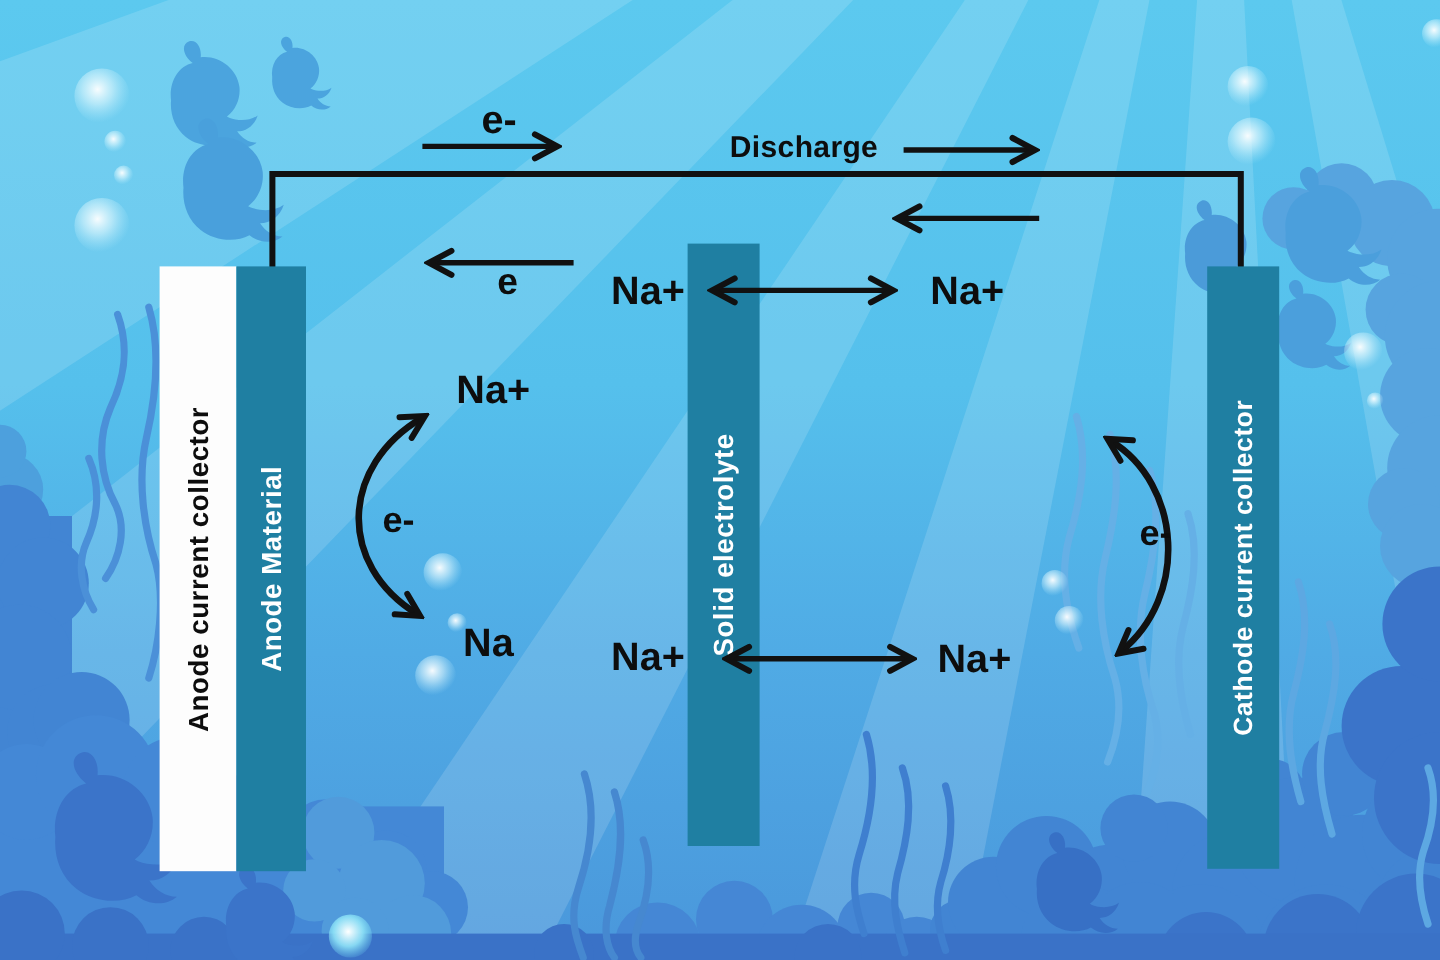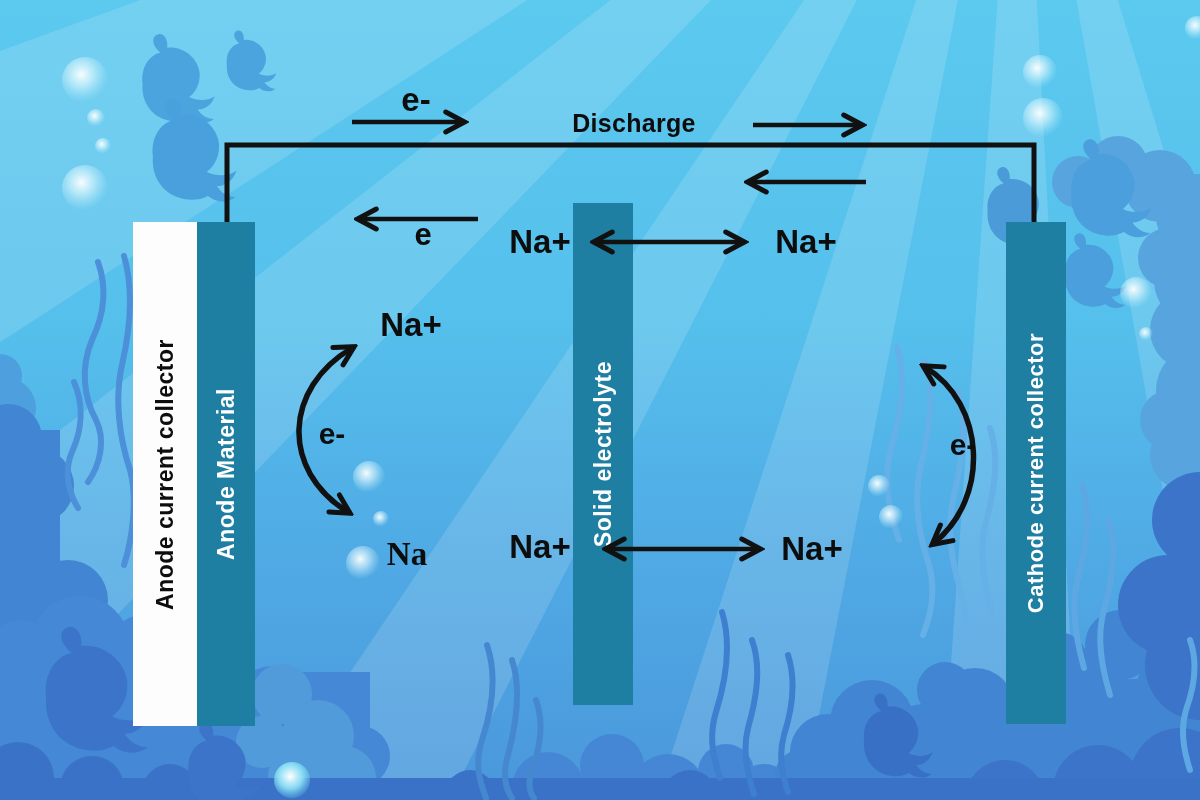--- a/index.html
+++ b/index.html
@@ -242,27 +242,27 @@
       <line x1="866" y1="182" x2="750" y2="182" marker-end="url(#ch)"></line>
       <line x1="478" y1="219" x2="360" y2="219" marker-end="url(#ch)"></line>
       <line x1="596" y1="242" x2="742" y2="242" marker-start="url(#ch)" marker-end="url(#ch)"></line>
       <line x1="608" y1="549" x2="758" y2="549" marker-start="url(#ch)" marker-end="url(#ch)"></line>
       <path d="M352,348 C 284,388 280,470 348,512" stroke-width="5.5" marker-start="url(#ch)" marker-end="url(#ch)"></path>
       <path d="M925,367 C 986,404 990,498 934,543" stroke-width="5.5" marker-start="url(#ch)" marker-end="url(#ch)"></path>
     </g>
   </svg>
 
   <div class="lbl mid" style="left:416px;top:100px;font-size:33px;">e-</div>
-  <div class="lbl dis" style="left:634px;top:123px;">Discharge</div>
+  <div class="lbl dis" style="left:670px;top:123px;">Discharge</div>
   <div class="lbl mid" style="left:423px;top:235px;">e</div>
 
   <div class="lbl big" style="left:540px;top:242px;">Na+</div>
   <div class="lbl big" style="left:806px;top:242px;">Na+</div>
   <div class="lbl big" style="left:540px;top:547px;">Na+</div>
   <div class="lbl big" style="left:812px;top:549px;">Na+</div>
 
   <div class="lbl big" style="left:411px;top:325px;">Na+</div>
-  <div class="lbl big" style="left:407px;top:554px;font-family:Liberation Serif, serif;">Na</div>
+  <div class="lbl big" style="left:407px;top:536px;">Na</div>
 
   <div class="lbl mid" style="left:332px;top:434px;font-size:30px;">e-</div>
   <div class="lbl mid" style="left:963px;top:445px;font-size:30px;">e-</div>
 
 </div>
 
 </body></html>

